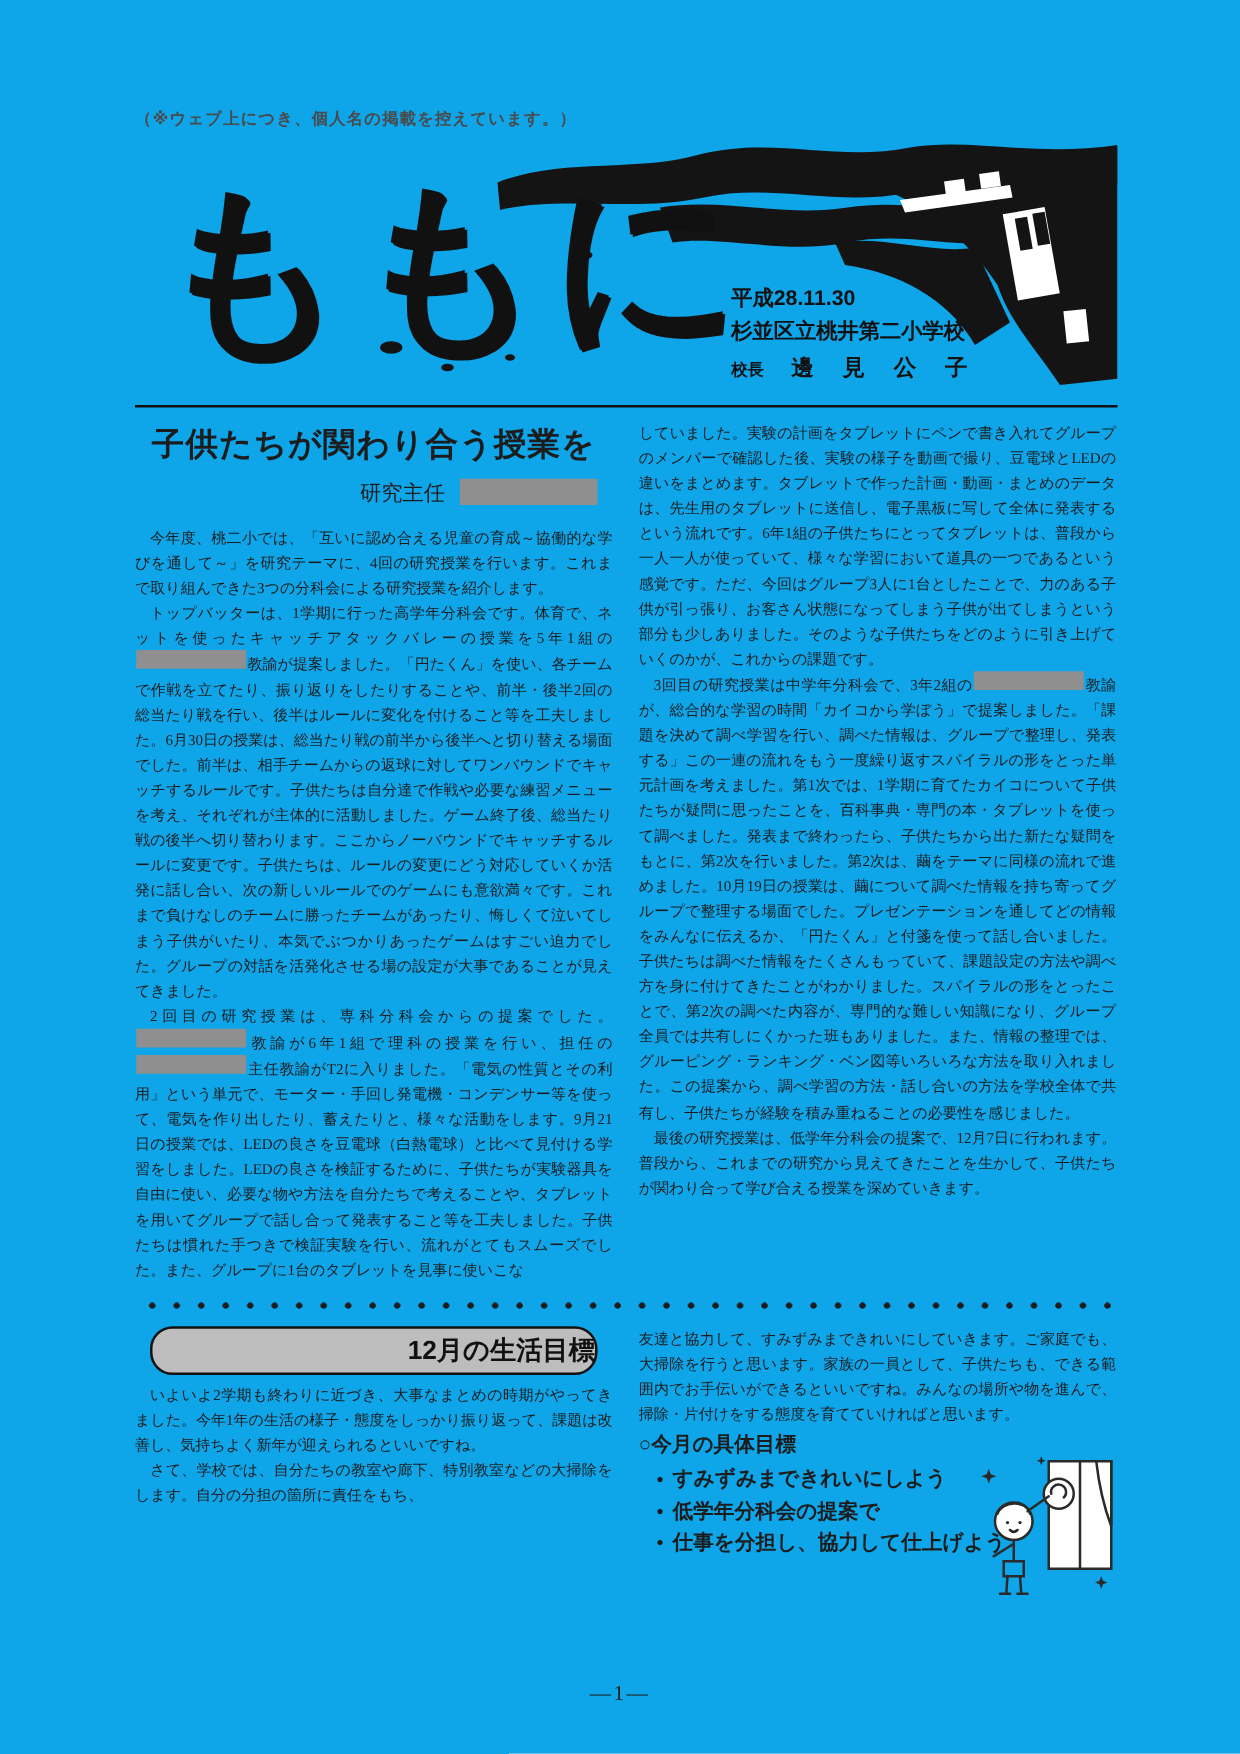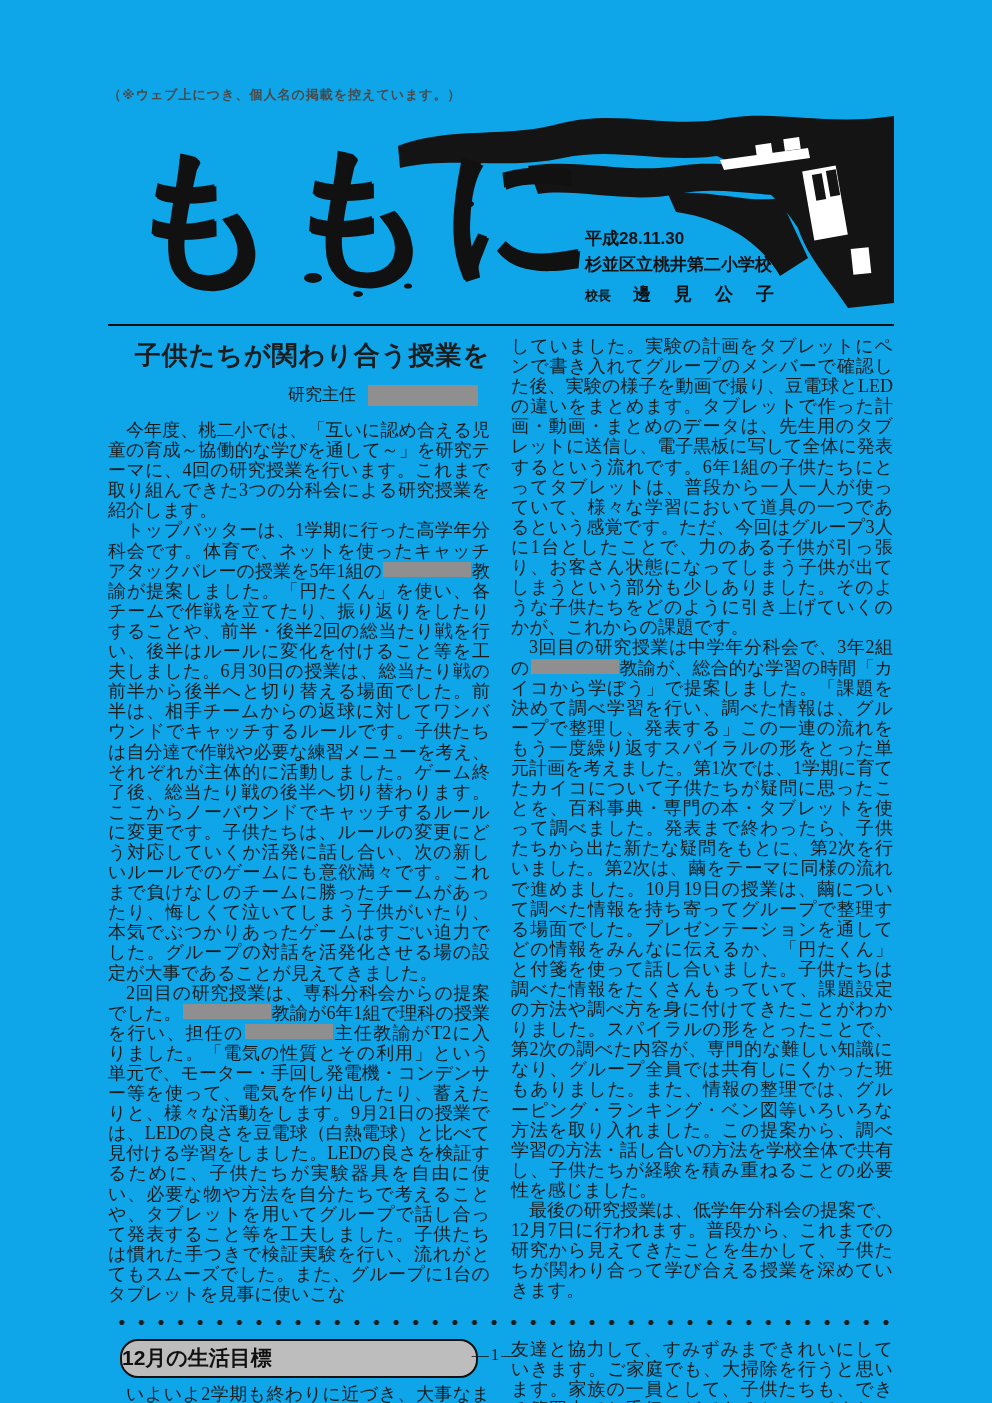--- a/index.html
+++ b/index.html
@@ -32,49 +32,49 @@
     font-size:17px;line-height:1.55;color:#111;font-weight:bold;
   }
   .principal-line{display:flex;align-items:baseline;gap:22px;margin-top:2px;}
   .principal-label{font-size:13px;}
   .principal-name{font-size:18px;letter-spacing:9px;white-space:nowrap;}
   .header-rule{border-top:2px solid #111;margin-top:6px;}
   
   .article{display:flex;gap:21px;margin-top:10px;}
   .col{width:382px;}
   .article-title{
-    font-size:26px;font-weight:bold;text-align:right;
+    font-size:26px;font-weight:bold;text-align:center;
     letter-spacing:1px;margin:2px 0 10px 0;
   }
   .byline{
-    display:flex;justify-content:flex-end;align-items:flex-end;gap:12px;
+    display:flex;justify-content:flex-end;align-items:flex-start;gap:12px;
     font-size:17px;padding-right:12px;margin-bottom:14px;
   }
   .byline-redact{display:inline-block;width:110px;height:21px;background:#8f8f8f;}
   .para{
-    font-size:18px;line-height:20.1px;text-align:justify;
+    font-size:12px;line-height:20.1px;text-align:justify;
     margin:0;text-indent:1em;
   }
   .para.no-indent{text-indent:0;}
   .redact{
     display:inline-block;width:88px;height:15px;background:#8f8f8f;
     vertical-align:baseline;margin:0 1px;
   }
   
   .dotted-divider{
     height:7px;margin-top:14px;
     background-image:radial-gradient(circle,#1c1c1c 2.3px,transparent 2.8px);
     background-size:19.6px 7px;background-position:4px 1px;background-repeat:repeat-x;
   }
   
   .goal-section{display:flex;gap:21px;margin-top:14px;}
   .goal-box-title{
     width:358px;margin:0 auto 6px auto;box-sizing:border-box;
     border:2px solid #111;border-radius:18px;background:#bdbdbd;
-    text-align:left;padding:3px 0 4px 0;
+    text-align:right;padding:3px 0 4px 0;
     font-family:"Liberation Sans","DejaVu Sans",sans-serif;
     font-size:21px;font-weight:bold;color:#111;
   }
   .goal-subtitle{
     font-family:"Liberation Sans","DejaVu Sans",sans-serif;
     font-size:23px;font-weight:bold;text-align:center;
     margin:2px 0 10px 0;letter-spacing:0.5px;white-space:nowrap;
   }
   .goal-right{position:relative;}
   .targets-heading{
@@ -167,20 +167,21 @@
             <p class="para">いよいよ2学期も終わりに近づき、大事なまとめの時期がやってきました。今年1年の生活の様子・態度をしっかり振り返って、課題は改善し、気持ちよく新年が迎えられるといいですね。</p>
             <p class="para">さて、学校では、自分たちの教室や廊下、特別教室などの大掃除をします。自分の分担の箇所に責任をもち、</p>
           </div>
       </div>
       <div class="col goal-right">
         <div>
             <p class="para no-indent">友達と協力して、すみずみまできれいにしていきます。ご家庭でも、大掃除を行うと思います。家族の一員として、子供たちも、できる範囲内でお手伝いができるといいですね。みんなの場所や物を進んで、掃除・片付けをする態度を育てていければと思います。</p>
           </div>
         <div class="targets-heading">○今月の具体目標</div>
         <ul class="targets-list">
+            <li>すみずみまできれいにしよう</li>
             <li>低学年分科会の提案で</li>
             <li>仕事を分担し、協力して仕上げよう</li>
           </ul>
         <svg class="cleaning-illustration" viewBox="0 0 118 130" xmlns="http://www.w3.org/2000/svg">
           <g fill="none" stroke="#2a2a2a" stroke-width="2" stroke-linecap="round">
 
             <rect x="58" y="8" width="50" height="86" fill="#ffffff"></rect>
             <line x1="83" y1="8" x2="83" y2="94"></line>
             <path d="M96,8 L108,8 L108,60 C102,44 98,26 96,8 Z" fill="#ffffff"></path>
 

